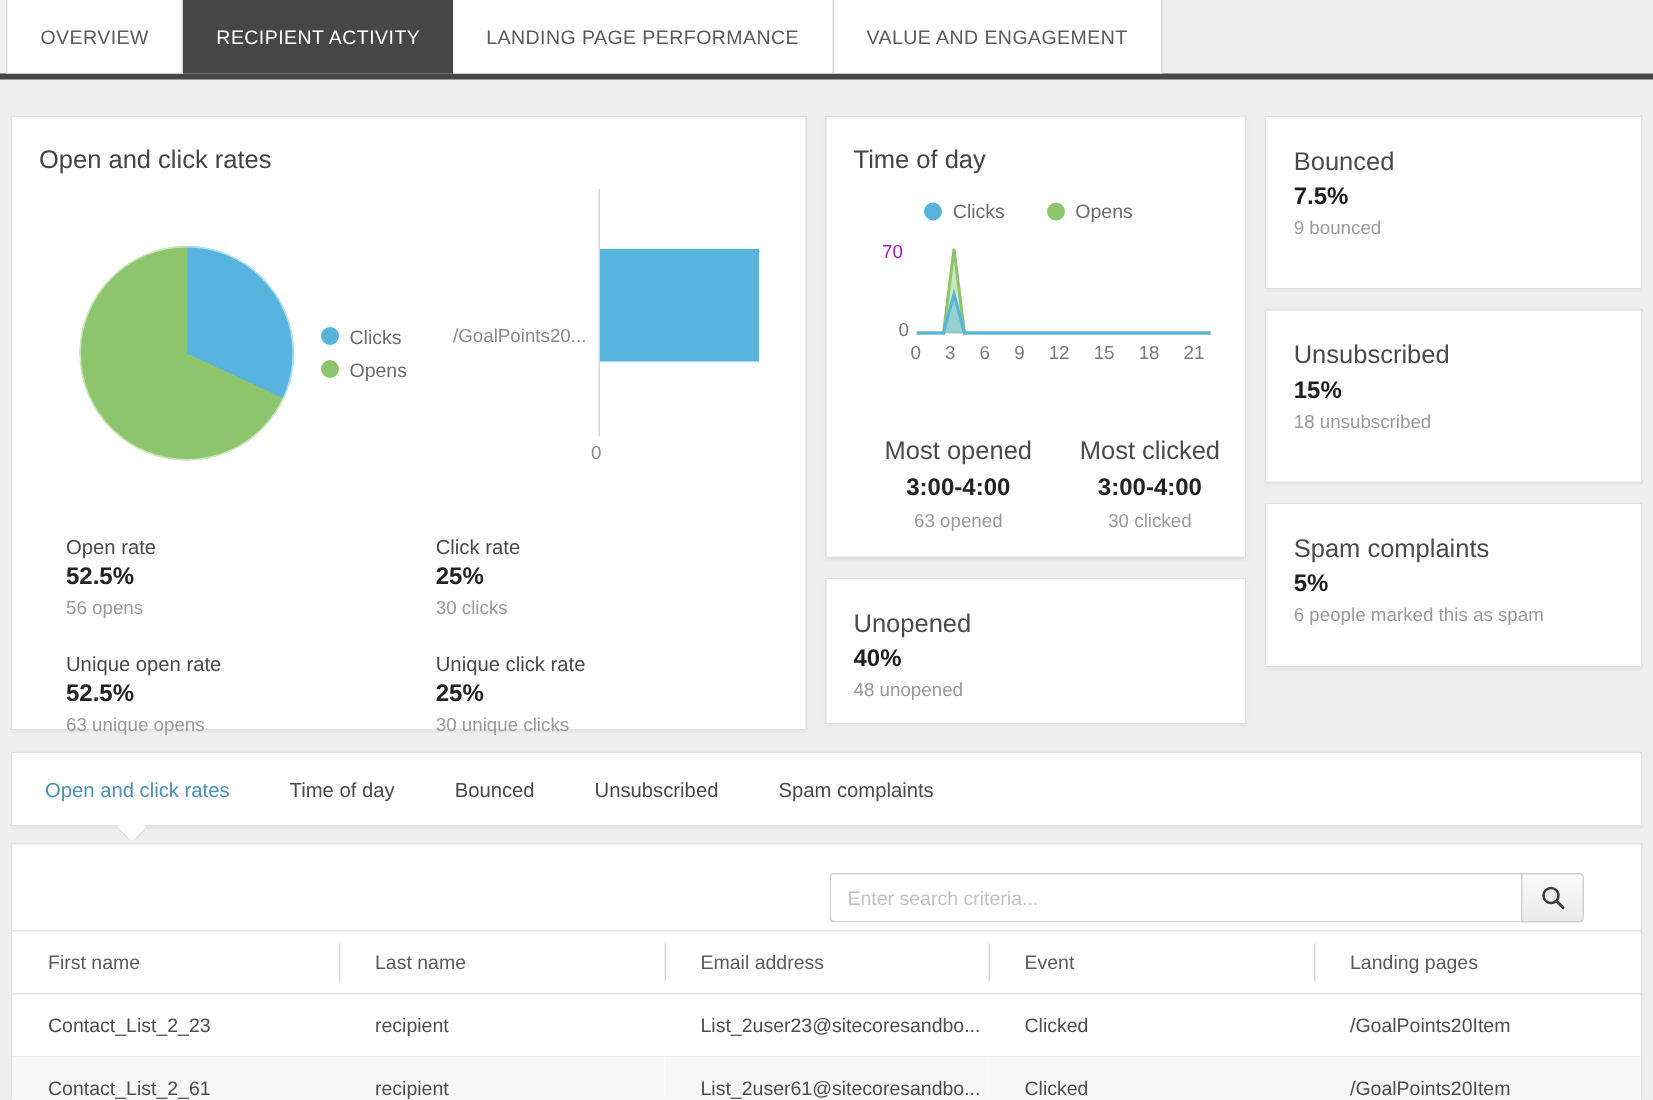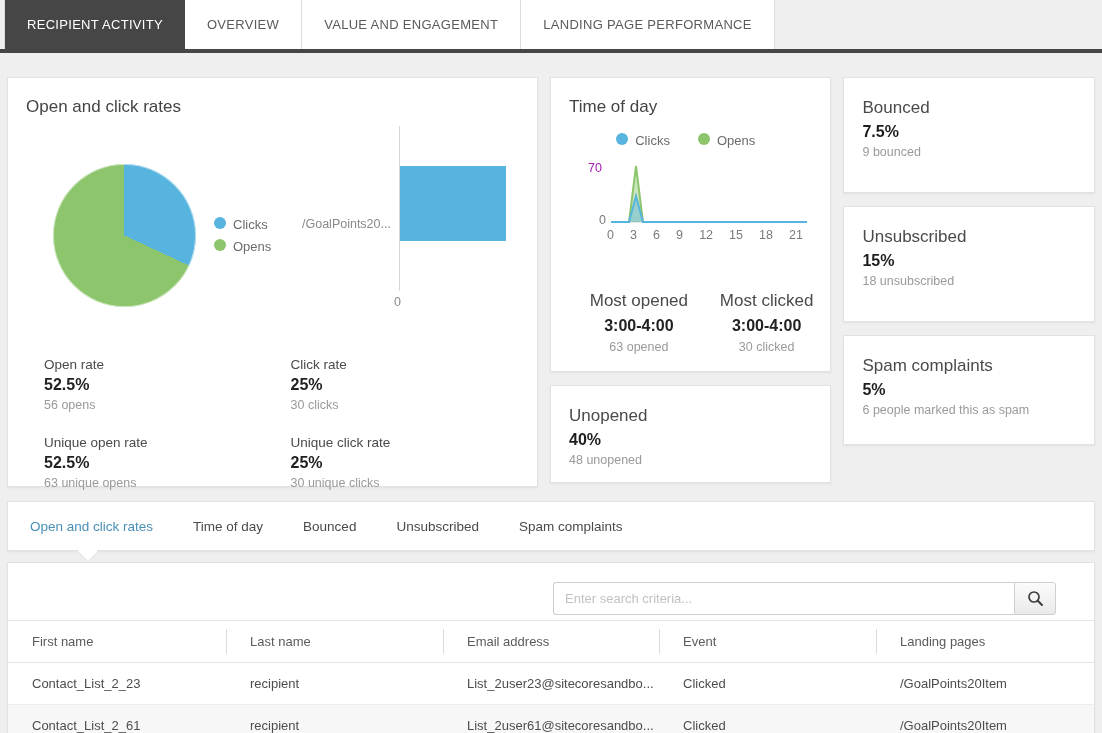--- a/index.html
+++ b/index.html
@@ -93,20 +93,21 @@
     box-shadow: inset 0 0 0 1px rgba(255,255,255,.55);
   }
   .legend {
     margin-left: 18px;
     display: flex;
     flex-direction: column;
     gap: 7px;
   }
   .legend-item {
     display: flex;
+    align-items: center;
     gap: 7px;
     font-size: 13px;
     color: #6b6b6b;
   }
   .dot { width: 12px; height: 12px; border-radius: 50%; display: inline-block; }
 
   .bar-wrap {
     flex: 1;
     position: relative;
     padding-top: 4px;
@@ -306,31 +307,31 @@
     white-space: nowrap;
     overflow: hidden;
     text-overflow: ellipsis;
   }
   table.grid tbody tr.alt td { background: #f7f7f7; }
 </style>
 </head>
 <body>
 
 <div class="tabstrip">
+  <div class="tab">
+    <span>OVERVIEW</span>
+  </div>
   <div class="tab active">
     <span>RECIPIENT ACTIVITY</span>
   </div>
   <div class="tab">
-    <span>OVERVIEW</span>
+    <span>LANDING PAGE PERFORMANCE</span>
   </div>
   <div class="tab">
     <span>VALUE AND ENGAGEMENT</span>
-  </div>
-  <div class="tab">
-    <span>LANDING PAGE PERFORMANCE</span>
   </div>
 </div>
 
 <div class="page">
 
   <div class="row-top">
 
     <div class="card col1">
       <h2 class="card-title">Open and click rates</h2>
 

